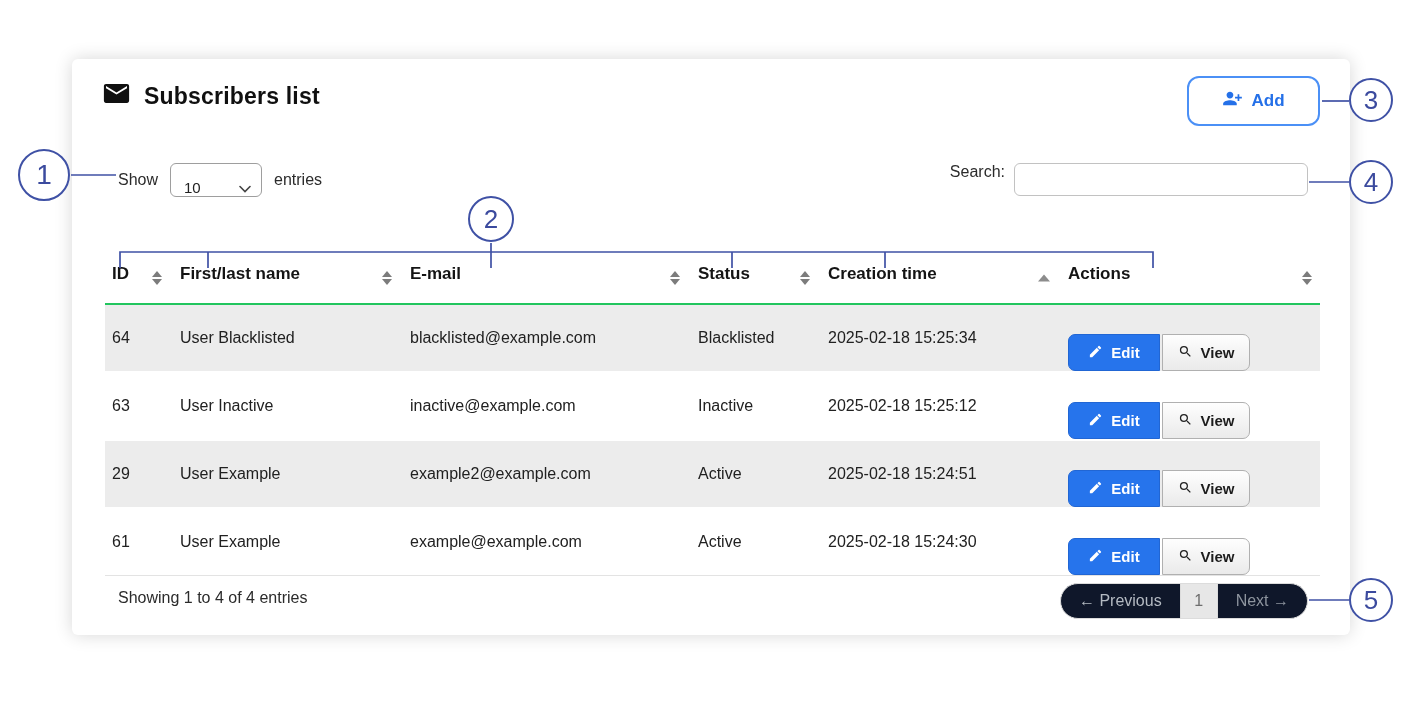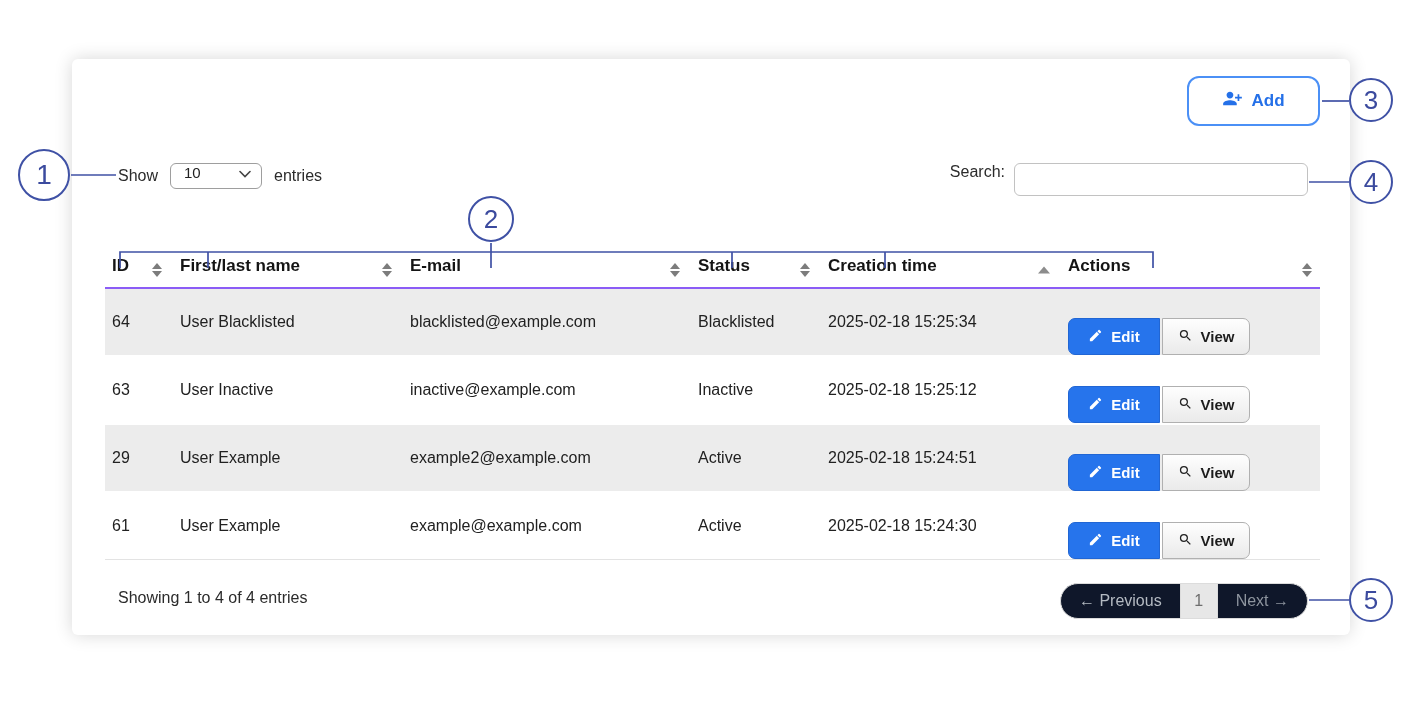--- a/index.html
+++ b/index.html
@@ -13,32 +13,32 @@
   .title-row { position:absolute; left:31px; top:24px; display:flex; align-items:center; gap:14px; }
   .title-row h1 { font-size:23px; font-weight:700; color:#101010; letter-spacing:.2px; }
 
   .add-btn { position:absolute; left:1115px; top:17px; width:133px; height:50px;
              background:#fff; border:2px solid #4b90f6; border-radius:12px; cursor:pointer;
              display:flex; align-items:center; justify-content:center; gap:8px;
              color:#2470e8; font-size:17px; font-weight:600; font-family:inherit; }
 
   .controls { position:absolute; left:0; top:104px; width:100%; height:34px; }
   .show-group { position:absolute; left:46px; top:0; display:flex; align-items:center; font-size:16px; color:#2b2b2b; }
-  .page-select { margin-left:12px; margin-right:12px; width:92px; height:26px; border:1px solid #9e9e9e; border-radius:6px;
-                 background:#fff; display:flex; align-items:flex-start; justify-content:space-between; padding:0 10px 0 13px;
+  .page-select { margin-left:12px; margin-right:12px; width:92px; height:34px; border:1px solid #9e9e9e; border-radius:6px;
+                 background:#fff; display:flex; align-items:flex-end; justify-content:space-between; padding:0 10px 0 13px;
                  font-size:15px; color:#222; cursor:pointer; }
   .search-group { position:absolute; right:42px; top:0; display:flex; font-size:16px; color:#2b2b2b; }
   .search-group input { margin-left:9px; width:294px; height:33px; border:1px solid #c2c2c2; border-radius:6px;
                         background:#fff; font-size:15px; padding:0 10px; font-family:inherit; outline:none; }
 
   
   .table-wrap { position:absolute; left:33px; right:30px; top:194px; }
   table { width:100%; border-collapse:collapse; table-layout:fixed; }
-  thead th { height:35px; text-align:left; font-size:17px; font-weight:700; color:#141414;
-             border-bottom:2px solid #8b5cf6; position:relative; padding:0 26px 8px 10px; vertical-align:middle; cursor:pointer; }
+  thead th { height:51px; text-align:left; font-size:17px; font-weight:700; color:#141414;
+             border-bottom:2px solid #22c55e; position:relative; padding:0 26px 8px 10px; vertical-align:middle; cursor:pointer; }
   thead th.col-id { padding-left:7px; }
   tbody td { height:65px; font-size:16px; color:#212121; padding:0 4px 0 10px; vertical-align:middle; }
   tbody td.cell-id { padding-left:7px; }
   tbody tr { background:#fff; border-top:2px solid #fff; }
   tbody tr.stripe { background:#ececec; }
   tbody tr:last-child { border-bottom:1px solid #e3e3e3; }
 
   .sort { position:absolute; right:8px; top:50%; transform:translateY(-50%); display:flex; flex-direction:column; align-items:center; gap:2px; }
   .tri-up   { width:0; height:0; border-left:5px solid transparent; border-right:5px solid transparent; border-bottom:6px solid #7c7c7c; }
   .tri-down { width:0; height:0; border-left:5px solid transparent; border-right:5px solid transparent; border-top:6px solid #7c7c7c; }
@@ -68,20 +68,28 @@
   #c4 { left:1349px; top:160px; width:44px; height:44px; font-size:26px; }
   #c5 { left:1349px; top:578px; width:44px; height:44px; font-size:26px; }
   .overlay { position:absolute; left:0; top:0; width:1414px; height:703px; pointer-events:none; }
 </style>
 </head>
 <body>
 
 <div class="stage">
   <div class="card">
 
+    <div class="title-row">
+      <span>
+        <svg width="27" height="21" viewBox="0 0 24 20">
+            <path fill="#101010" d="M22 0H2C.9 0 0 .9 0 2v14c0 1.1.9 2 2 2h20c1.1 0 2-.9 2-2V2c0-1.1-.9-2-2-2zm0 4l-10 6L2 4V2l10 6 10-6v2z"></path>
+          </svg>
+      </span>
+      <h1>Subscribers list</h1>
+    </div>
 
     <button class="add-btn">
       <span>
         <svg width="21" height="17" viewBox="0 0 24 20" style="transform:scale(-1,1)">
             <path fill="#2470e8" d="M15 10c2.21 0 4-1.79 4-4s-1.79-4-4-4-4 1.79-4 4 1.79 4 4 4zM6 8V5H4v3H1v2h3v3h2v-3h3V8H6zm9 4c-2.67 0-8 1.34-8 4v2h16v-2c0-2.66-5.33-4-8-4z"></path>
           </svg>
       </span>
       <span>Add</span>
     </button>
 

